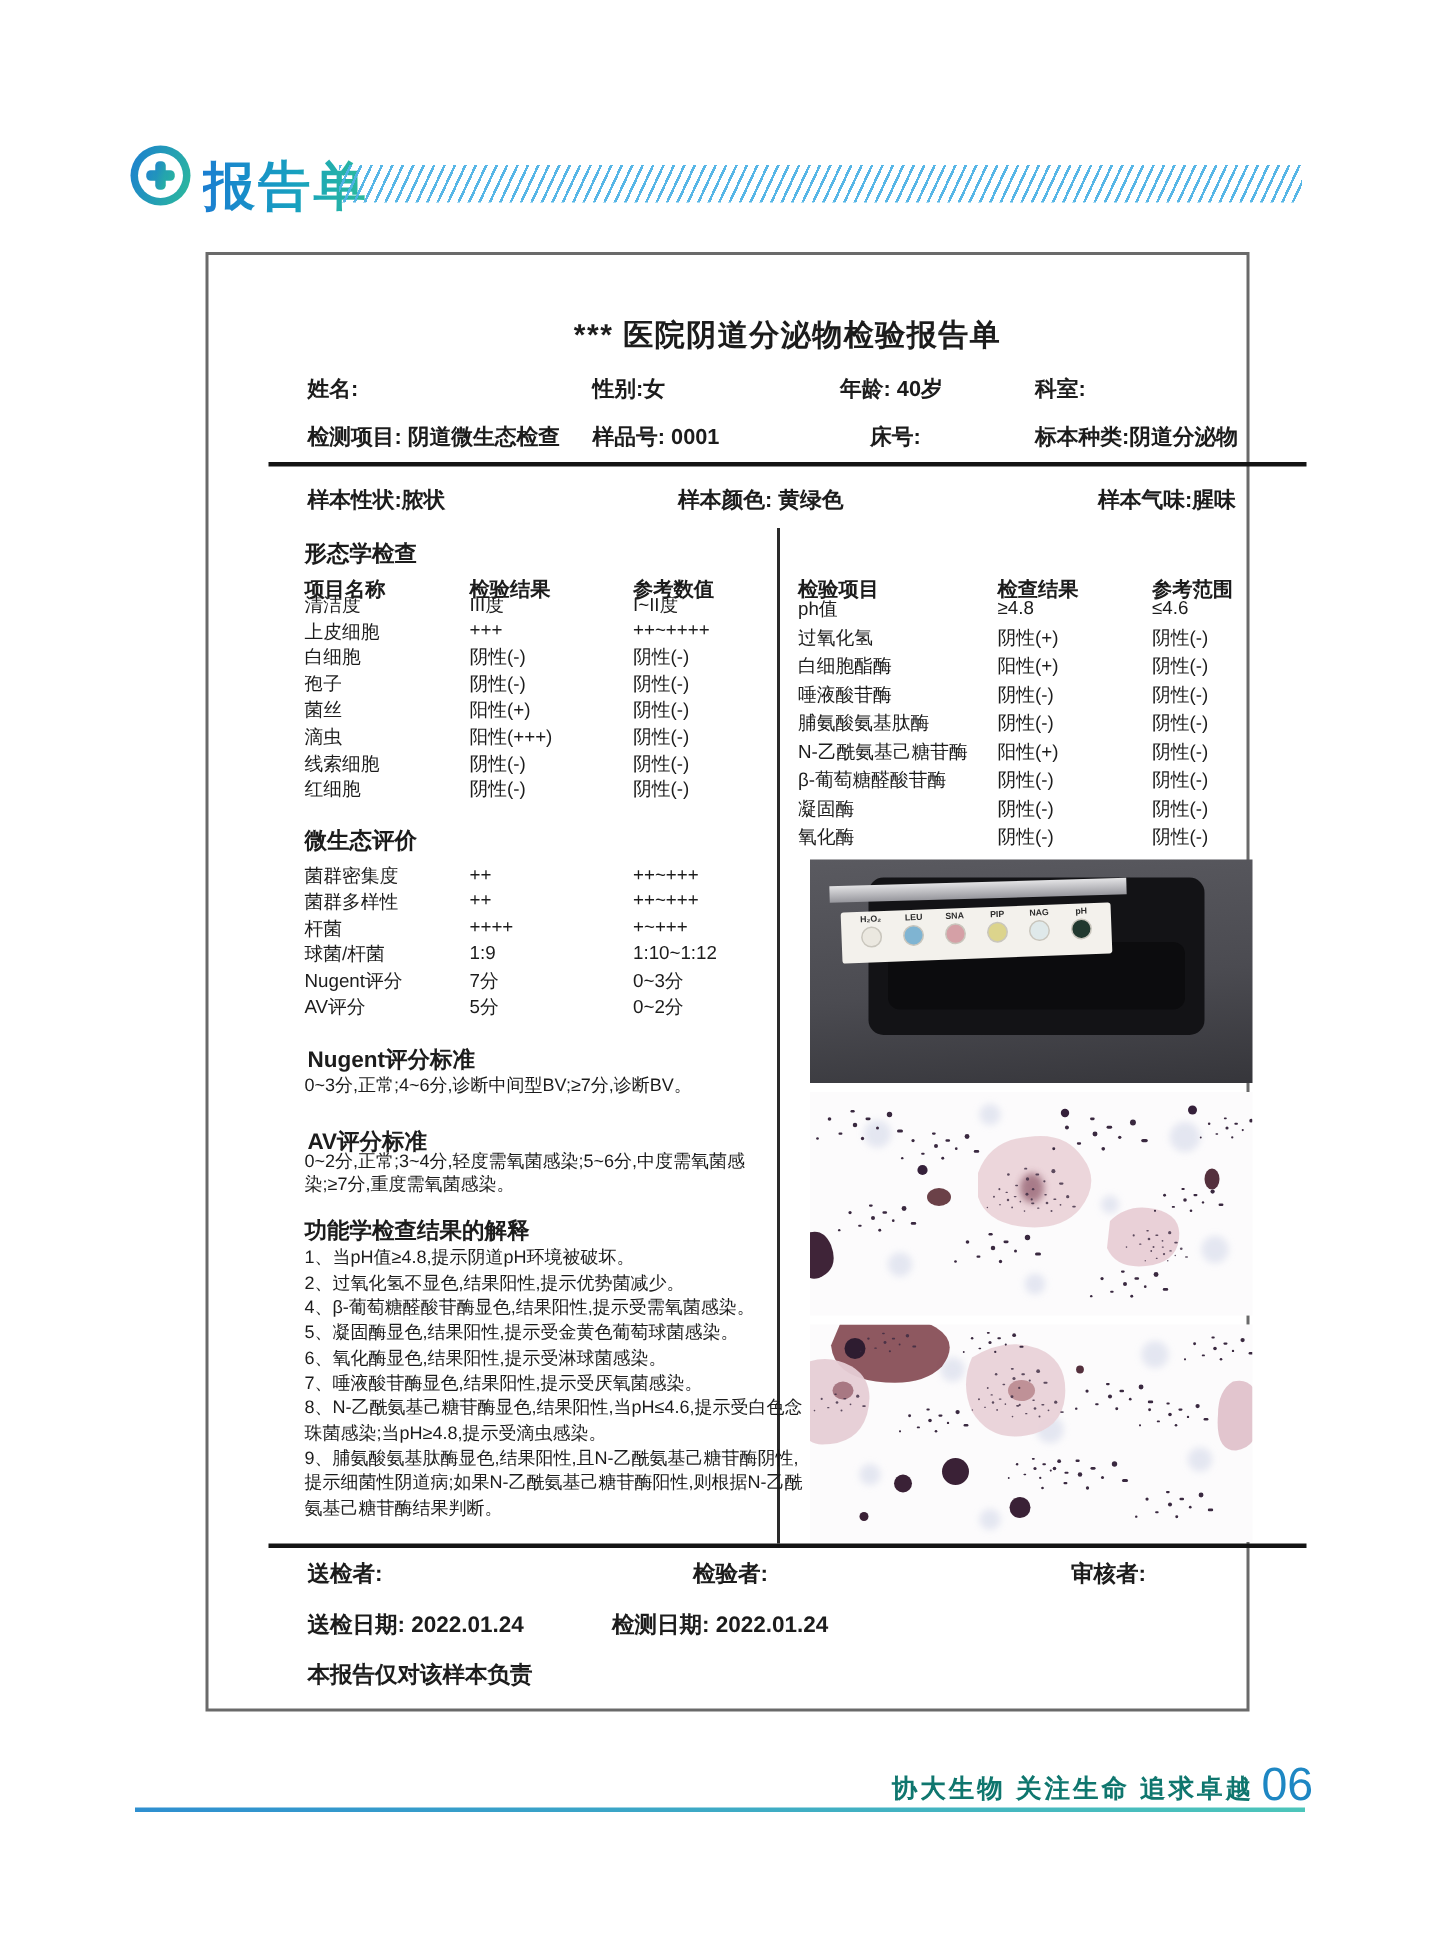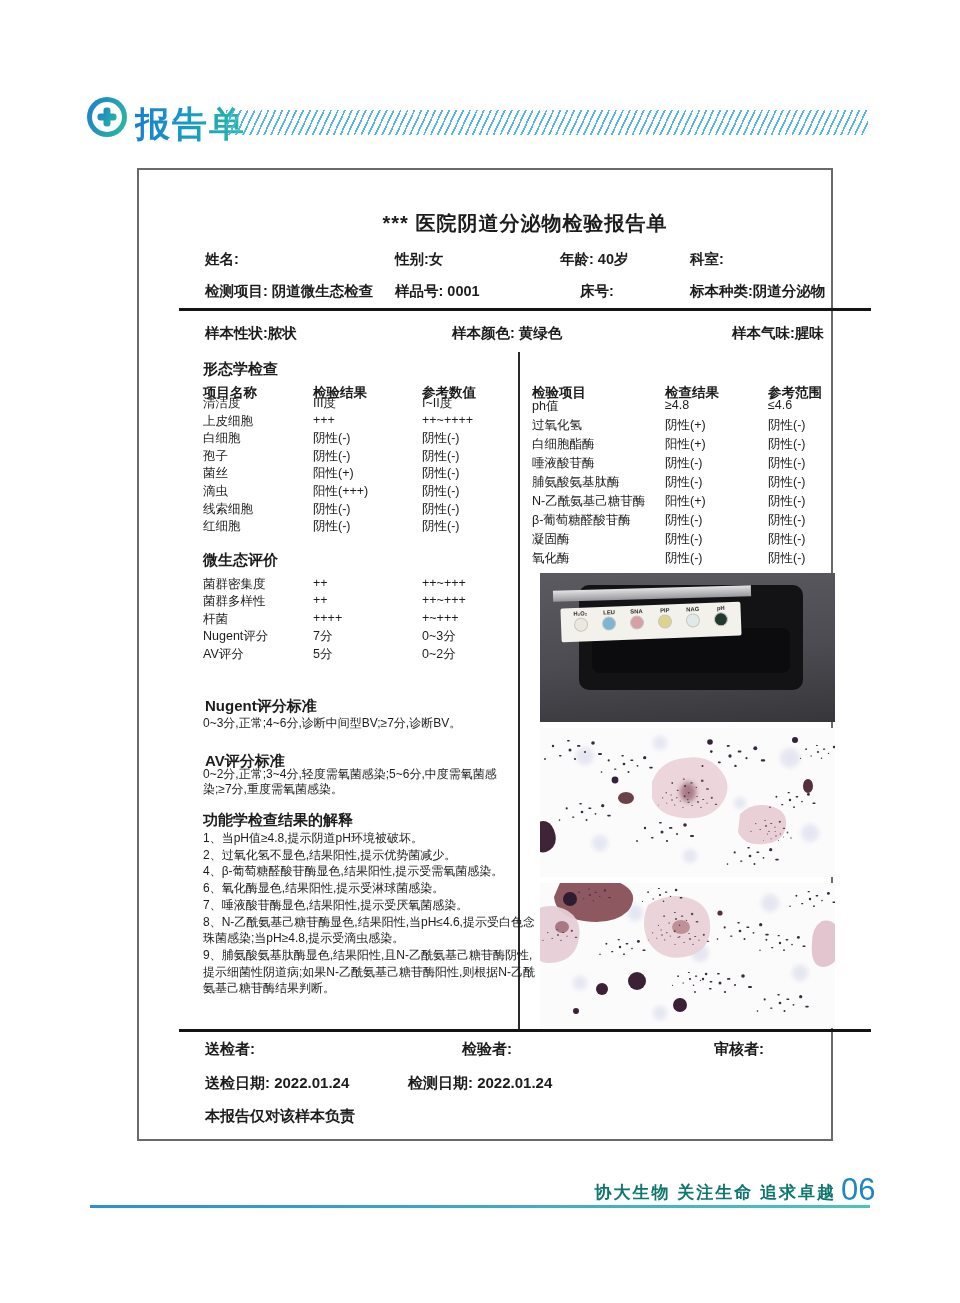--- a/index.html
+++ b/index.html
@@ -228,20 +228,25 @@
         <span class="cL1">菌群多样性</span>
         <span class="cL2">++</span>
         <span class="cL3">++~+++</span>
       </div>
     <div class="trow">
         <span class="cL1">杆菌</span>
         <span class="cL2">++++</span>
         <span class="cL3">+~+++</span>
       </div>
     <div class="trow">
+        <span class="cL1">球菌/杆菌</span>
+        <span class="cL2">1:9</span>
+        <span class="cL3">1:10~1:12</span>
+      </div>
+    <div class="trow">
         <span class="cL1">Nugent评分</span>
         <span class="cL2">7分</span>
         <span class="cL3">0~3分</span>
       </div>
     <div class="trow">
         <span class="cL1">AV评分</span>
         <span class="cL2">5分</span>
         <span class="cL3">0~2分</span>
       </div>
   </div>
@@ -250,20 +255,21 @@
   <div class="std-body nw" style="top:546px">0~3分,正常;4~6分,诊断中间型BV;≥7分,诊断BV。</div>
 
   <div class="sec-title" style="left:26px;top:582px">AV评分标准</div>
   <div class="std-body" style="top:597px;width:322px">0~2分,正常;3~4分,轻度需氧菌感染;5~6分,中度需氧菌感染;≥7分,重度需氧菌感染。</div>
 
   <div class="sec-title" style="left:24px;top:641px">功能学检查结果的解释</div>
   <div class="interp-items">
     <div>1、当pH值≥4.8,提示阴道pH环境被破坏。</div>
     <div>2、过氧化氢不显色,结果阳性,提示优势菌减少。</div>
     <div>4、β-葡萄糖醛酸苷酶显色,结果阳性,提示受需氧菌感染。</div>
+    <div>5、凝固酶显色,结果阳性,提示受金黄色葡萄球菌感染。</div>
     <div>6、氧化酶显色,结果阳性,提示受淋球菌感染。</div>
     <div>7、唾液酸苷酶显色,结果阳性,提示受厌氧菌感染。</div>
     <div>8、N-乙酰氨基己糖苷酶显色,结果阳性,当pH≤4.6,提示受白色念珠菌感染;当pH≥4.8,提示受滴虫感染。</div>
     <div>9、脯氨酸氨基肽酶显色,结果阳性,且N-乙酰氨基己糖苷酶阴性,提示细菌性阴道病;如果N-乙酰氨基己糖苷酶阳性,则根据N-乙酰氨基己糖苷酶结果判断。</div>
   </div>
 
   <div id="strip-photo">
     <div class="opening"></div>
     <div class="opening" style="left:52px;top:55px;width:198px;height:45px;background:#0c0c0e;border-radius:8px"></div>
     <div class="bar"></div>

